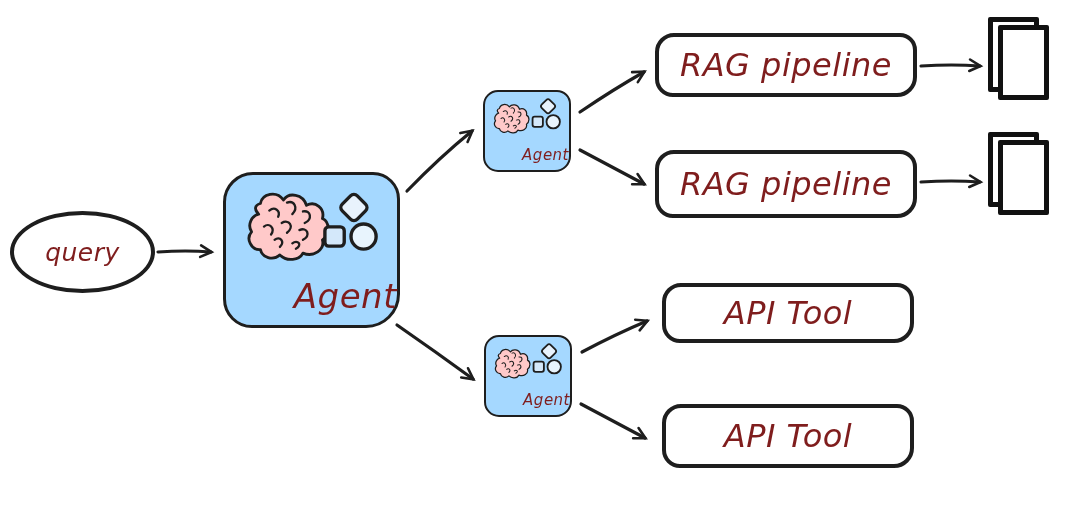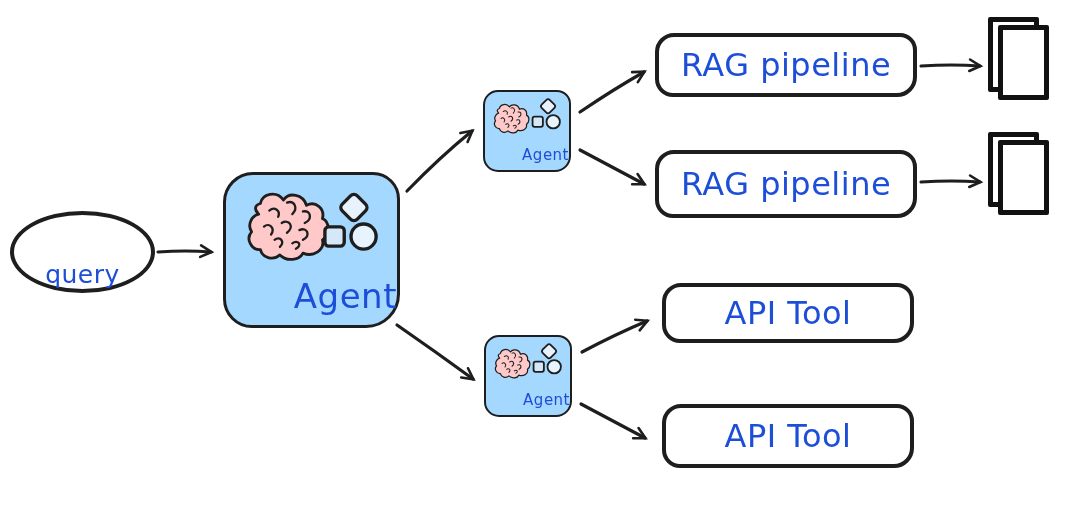--- a/index.html
+++ b/index.html
@@ -2,26 +2,26 @@
 <html><head>
 <meta charset="utf-8">
 <style>
   html,body{margin:0;padding:0;background:#ffffff;}
   .canvas{
     position:relative;width:1080px;height:511px;background:#ffffff;
     font-family:"DejaVu Sans", sans-serif;overflow:hidden;color:#1e1e1e;
   }
   .overlay{position:absolute;left:0;top:0;width:1080px;height:511px;pointer-events:none;}
   .node{position:absolute;box-sizing:border-box;}
-  .hand{color:#1d4ed8;letter-spacing:0.5px;}
+  .hand{font-style:italic;color:#7f1d1d;letter-spacing:0.5px;}
   
   .query{
     left:10px;top:211px;width:145px;height:82px;
     border:4px solid #1e1e1e;border-radius:50%;
-    display:flex;align-items:flex-end;justify-content:center;
+    display:flex;align-items:center;justify-content:center;
     font-size:25px;background:#ffffff;
   }
   
   .agent-box{
     background:#a5d8ff;border:3px solid #1e1e1e;
   }
   .agent-box.main{
     left:223px;top:172px;width:177px;height:156px;
     border-radius:30px 27px 34px 29px;
   }

